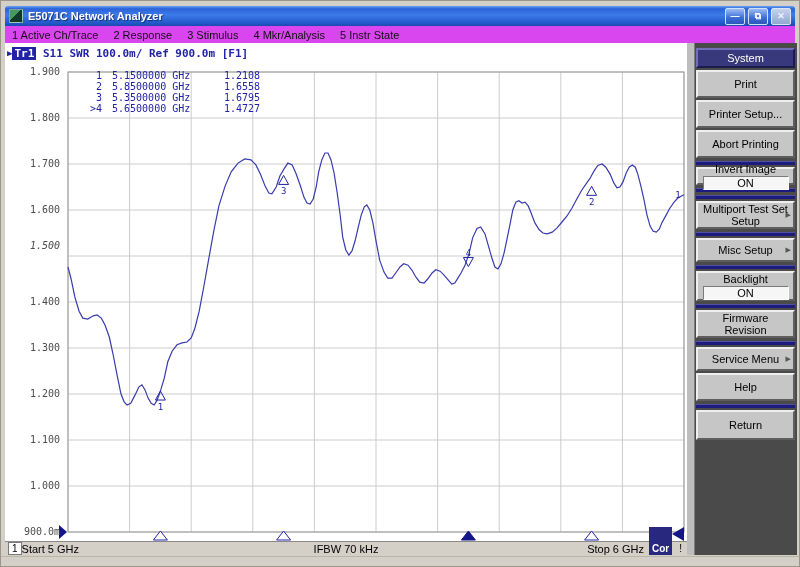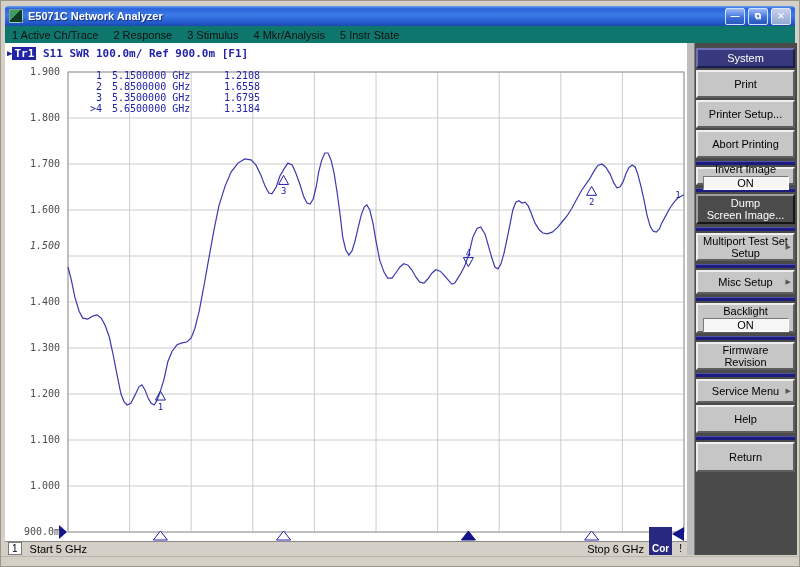--- a/index.html
+++ b/index.html
@@ -13,21 +13,21 @@
   .app-icon{width:12px;height:12px;flex:0 0 auto;
     background:linear-gradient(135deg,#3f9a63 0 45%,#103c26 45% 100%);
     border:1px solid rgba(255,255,255,.5);}
   .title-text{flex:1;margin-left:5px;font-size:11px;font-weight:bold;
     text-shadow:1px 1px 1px rgba(0,0,30,.55);white-space:nowrap;}
   .win-btn{width:18px;height:15px;margin-left:3px;border-radius:2px;text-align:center;
     background:linear-gradient(#9cbcf6,#3a6cd8 60%,#2c57b8);border:1px solid #cfe0ff;
     color:#fff;font-size:9px;line-height:14px;font-weight:bold;}
   .win-btn.close{background:linear-gradient(#c6d2ec,#93a7d2);color:#eef3ff;border-color:#dde4f2;}
   
-  .menubar{position:absolute;left:4px;right:4px;top:25px;height:17px;background:#0f766e;
+  .menubar{position:absolute;left:4px;right:4px;top:25px;height:17px;background:#d946ef;
     border-bottom:1px solid #aca899;display:flex;align-items:center;gap:15px;
     padding-left:7px;font-size:11px;color:#101010;}
   .menu-item{white-space:nowrap;}
   
   .content{position:absolute;left:4px;top:42px;width:682px;height:512px;background:#ffffff;overflow:hidden;}
   .overlay{position:absolute;left:0;top:0;width:682px;height:512px;pointer-events:none;}
   .trace-header{position:absolute;left:2px;top:4px;
     font:bold 11px "DejaVu Sans Mono",monospace;color:#2222a6;white-space:pre;}
   .tr-arrow{color:#2222a6;font-size:9px;vertical-align:1px;}
   .tr-badge{background:#2222a6;color:#fff;padding:0 2px;}
@@ -44,21 +44,21 @@
   .mk{fill:#ffffff;fill-opacity:0;stroke:#2222a6;stroke-width:1;}
   .mklabel{font:9px "DejaVu Sans Mono",monospace;fill:#2222a6;text-anchor:middle;}
   .stim{fill:#ffffff;stroke:#2222a6;stroke-width:1;}
   .stim-active{fill:#15158a;stroke:#15158a;}
   .refmk{fill:#15158a;}
   
   .statusbar{position:absolute;left:0;bottom:0;width:682px;height:14px;background:#d4d0c8;
     border-top:1px solid #8a8a8a;display:flex;align-items:center;font-size:11px;color:#000;
     padding:0 3px;box-sizing:border-box;}
   .ch-badge{background:#fff;border:1px solid #7a7a7a;padding:0 3px;font-size:10px;line-height:11px;}
-  .sb-start{margin-left:8px;}
+  .sb-start{margin-left:0;}
   .sb-center{position:absolute;left:0;right:0;text-align:center;}
   .sb-right{margin-left:auto;display:flex;align-items:center;gap:5px;z-index:1;text-align:center;}
   .cor-badge{background:#28287e;color:#fff;font-size:10px;font-weight:bold;line-height:12px;padding:16px 3px;}
   .warn{font-size:10px;padding:0 2px;}
   
   .sidebar{position:absolute;left:686px;top:42px;width:110px;height:512px;background:#4a4a4a;}
   .sb-scroll{position:absolute;left:0;top:0;bottom:0;width:7px;background:#bdbdbd;border-right:1px solid #7e7e7e;}
   .sb-col{position:absolute;left:9px;top:5px;right:2px;display:flex;flex-direction:column;}
   .skey{background:#c6c6c6;border:2px solid;border-color:#efefef #5e5e5e #5e5e5e #efefef;
     font-size:11px;line-height:12px;color:#000;display:flex;flex-direction:column;
@@ -136,40 +136,41 @@
         <polygon points="58,524 58,538 66,531" class="refmk"></polygon>
         <polygon points="683,526 683,540 671,533" class="refmk"></polygon>
       </svg>
 
     <div class="trace-header"><span class="tr-arrow">▶</span><span class="tr-badge">Tr1</span><span> S11 SWR 100.0m/ Ref 900.0m [F1]</span></div>
 
     <div class="marker-table">
       <div class="mrow"><span class="mnum">1</span><span class="mfreq">5.1500000 GHz</span><span class="mval">1.2108</span></div>
       <div class="mrow"><span class="mnum">2</span><span class="mfreq">5.8500000 GHz</span><span class="mval">1.6558</span></div>
       <div class="mrow"><span class="mnum">3</span><span class="mfreq">5.3500000 GHz</span><span class="mval">1.6795</span></div>
-      <div class="mrow"><span class="mnum">&gt;4</span><span class="mfreq">5.6500000 GHz</span><span class="mval">1.3184</span></div>
+      <div class="mrow"><span class="mnum">&gt;4</span><span class="mfreq">5.6500000 GHz</span><span class="mval">1.4727</span></div>
     </div>
 
     <div id="ylabels">
         <div class="ylab" style="top: 23px;">1.900</div>
         <div class="ylab" style="top: 69px;">1.800</div>
         <div class="ylab" style="top: 115px;">1.700</div>
         <div class="ylab" style="top: 161px;">1.600</div>
         <div class="ylab" style="top: 197px; font-style: italic;">1.500</div>
         <div class="ylab" style="top: 253px;">1.400</div>
         <div class="ylab" style="top: 299px;">1.300</div>
         <div class="ylab" style="top: 345px;">1.200</div>
         <div class="ylab" style="top: 391px;">1.100</div>
         <div class="ylab" style="top: 437px;">1.000</div>
         <div class="ylab" style="top: 483px;">900.0m</div>
       </div>
 
     <div class="statusbar">
       <span class="ch-badge">1</span>
       <span class="sb-start">Start 5 GHz</span>
+      <span class="sb-center">IFBW 70 kHz</span>
       <span class="sb-right">
         <span>Stop 6 GHz</span>
         <span class="cor-badge">Cor</span>
         <span class="warn">!</span>
       </span>
     </div>
   </div>
 
   <div class="sidebar">
     <div class="sb-scroll"></div>
@@ -185,24 +186,20 @@
         </div>
       <div class="skey" style="height:28px">
           <span>Abort Printing</span>
         </div>
       <div class="sep"></div>
       <div class="skey" style="height:18px">
         <span>Invert Image</span>
         <span class="onbox">ON</span>
       </div>
       <div class="sep"></div>
-      <div class="skey active" style="height:30px">
-        <span>Dump</span>
-          <span>Screen Image...</span>
-      </div>
       <div class="sep"></div>
       <div class="skey" style="height:28px">
         <span>Multiport Test Set</span>
           <span>Setup</span>
         <span class="arrow">▶</span>
       </div>
       <div class="sep"></div>
       <div class="skey" style="height:24px">
         <span>Misc Setup</span>
         <span class="arrow">▶</span>

